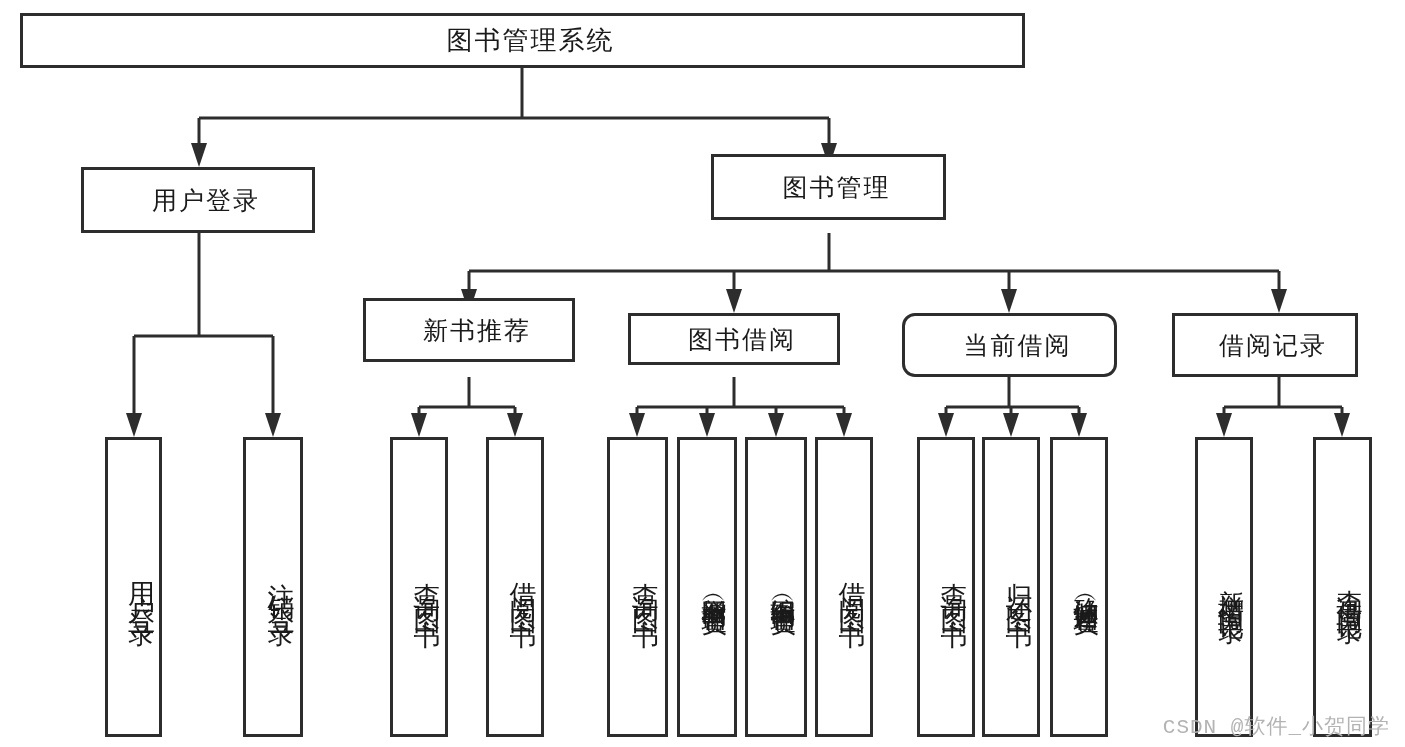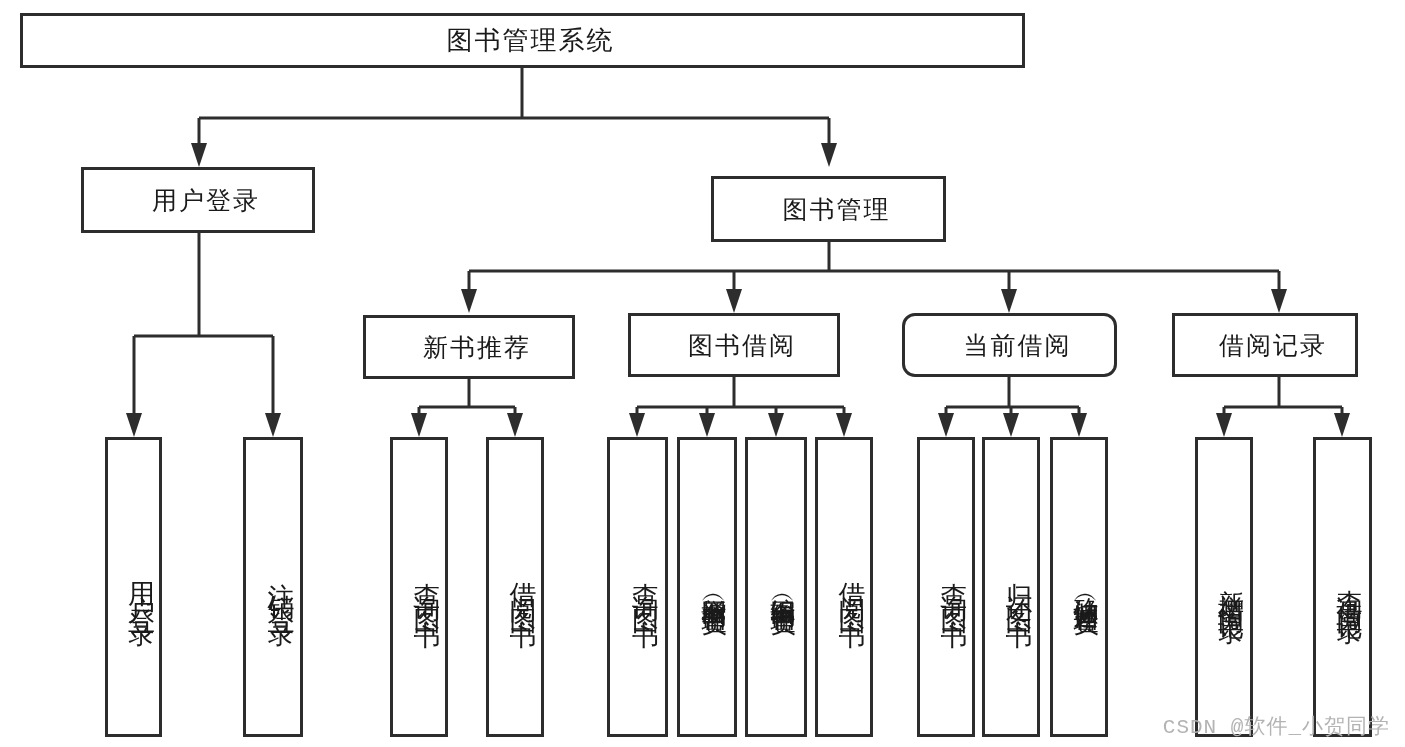--- a/index.html
+++ b/index.html
@@ -23,23 +23,23 @@
     background:#fff;
     border:3px solid var(--line);
     display:flex;align-items:center;justify-content:center;
     color:var(--text);
     z-index:2;
     padding-left:16px;
   }
   .hnode{font-size:25px;letter-spacing:2px;}
   .root{left:20px;top:13px;width:1005px;height:55px;font-size:26px;}
   .n-user-login{left:81px;top:167px;width:234px;height:66px;}
-  .n-book-mgmt{left:711px;top:176px;width:235px;height:66px;}
-  .n-new-book{left:363px;top:315px;width:212px;height:64px;}
-  .n-book-borrow{left:628px;top:313px;width:212px;height:64px;}
+  .n-book-mgmt{left:711px;top:154px;width:235px;height:66px;}
+  .n-new-book{left:363px;top:298px;width:212px;height:64px;}
+  .n-book-borrow{left:628px;top:313px;width:212px;height:52px;}
   .n-cur-borrow{left:902px;top:313px;width:215px;height:64px;border-radius:13px;}
   .n-borrow-rec{left:1172px;top:313px;width:186px;height:64px;}
   .leaf{top:437px;height:300px;}
   .leaf span{
     writing-mode:vertical-rl;
     text-orientation:mixed;
     white-space:nowrap;
     font-size:27px;
     letter-spacing:13px;
   }

